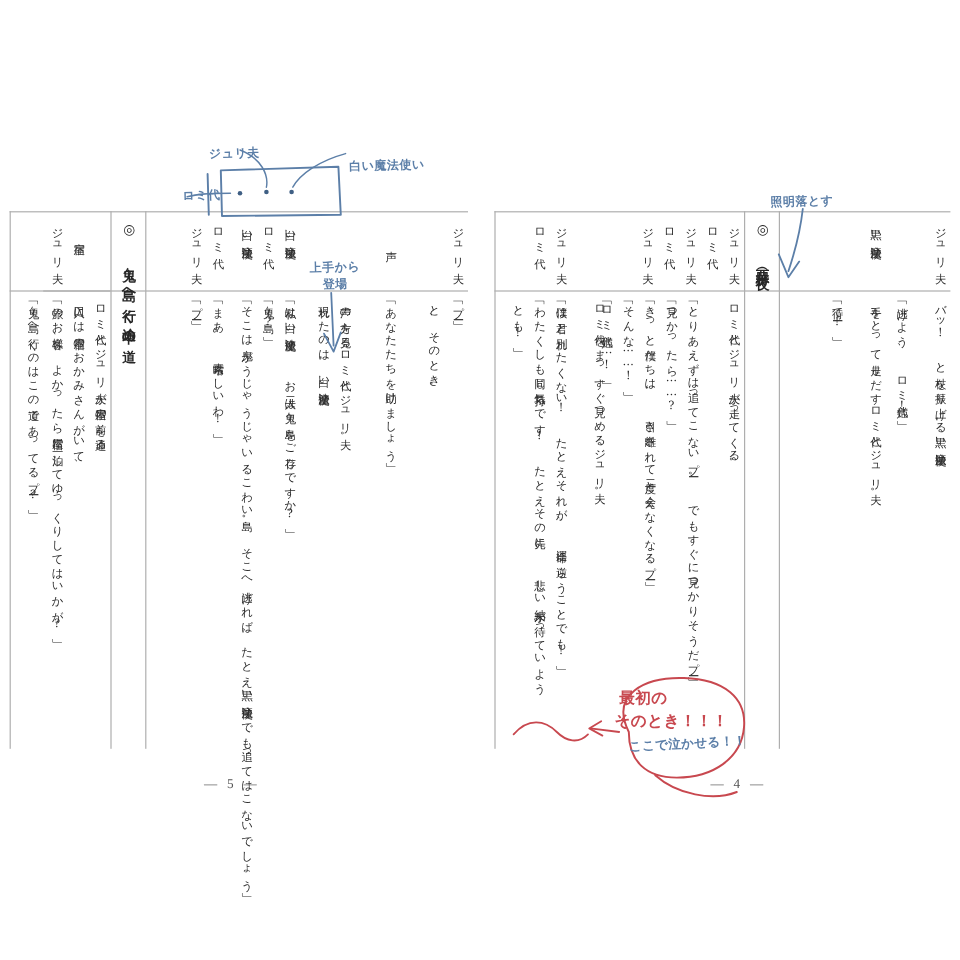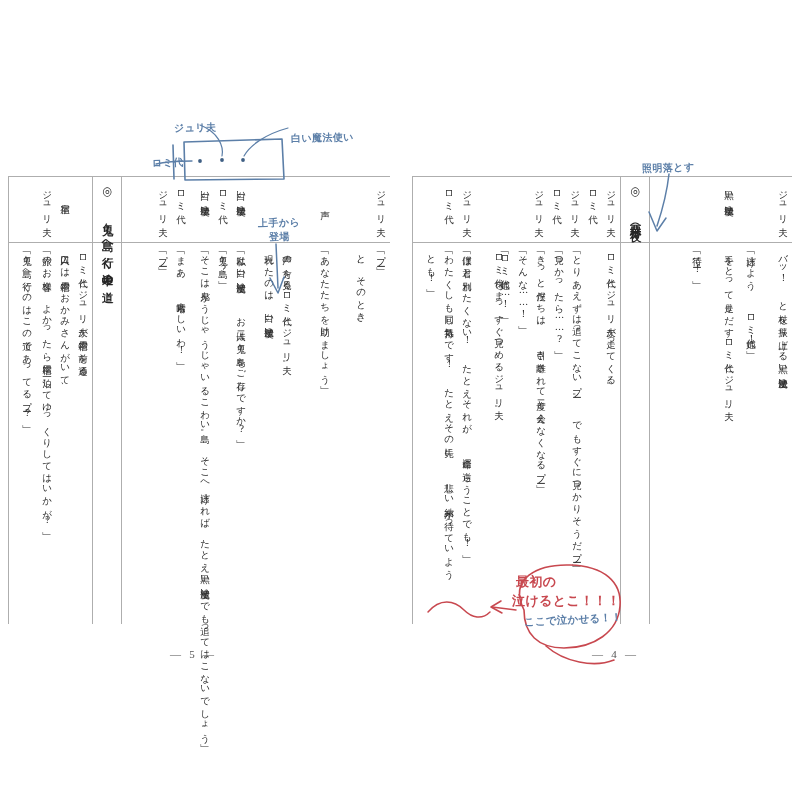--- a/index.html
+++ b/index.html
@@ -273,17 +273,17 @@
     <path d="M118 72 L94 69" fill="none" stroke="#c8484f" stroke-width="1.5" stroke-linecap="round"></path>
     <path d="M103 63 L93 69 L104 75" fill="none" stroke="#c8484f" stroke-width="1.5" stroke-linecap="round" stroke-linejoin="round"></path>
 
     <path d="M126 72 C110 40 140 26 172 27 C206 28 224 44 222 68
              C220 94 196 110 166 110 C140 110 126 96 126 72 Z" fill="none" stroke="#c8484f" stroke-width="1.6" stroke-linecap="round"></path>
 
     <path d="M148 108 C166 124 196 130 216 122" fill="none" stroke="#c8484f" stroke-width="1.6" stroke-linecap="round"></path>
   </svg>
 
   <span class="ink-label red-ink hw-red" style="left:516px; top:573px;">最初の</span>
-  <span class="ink-label red-ink hw-red" style="left:512px; top:592px;">泣けるとこ！！！</span>
+  <span class="ink-label red-ink hw-red" style="left:512px; top:592px;">そのとき！！！</span>
 
   <span class="ink-label blue-ink hw-blue-sm" style="left:524px; top:613px; transform:rotate(-3deg);">ここで泣かせる！！</span>
 
 </div>
 
 </body></html>

